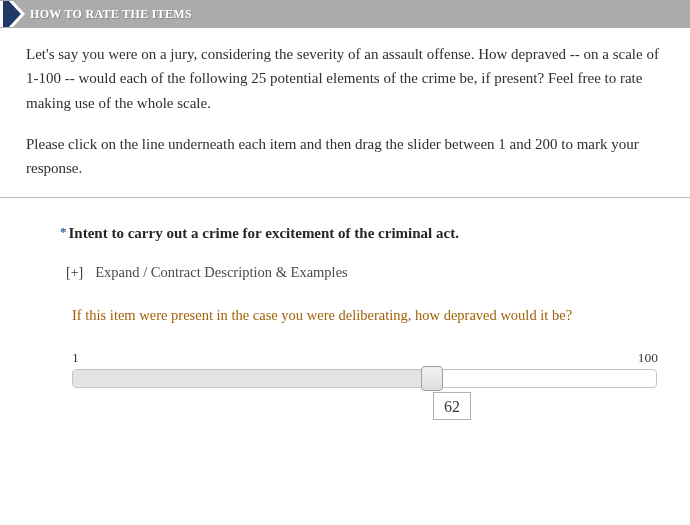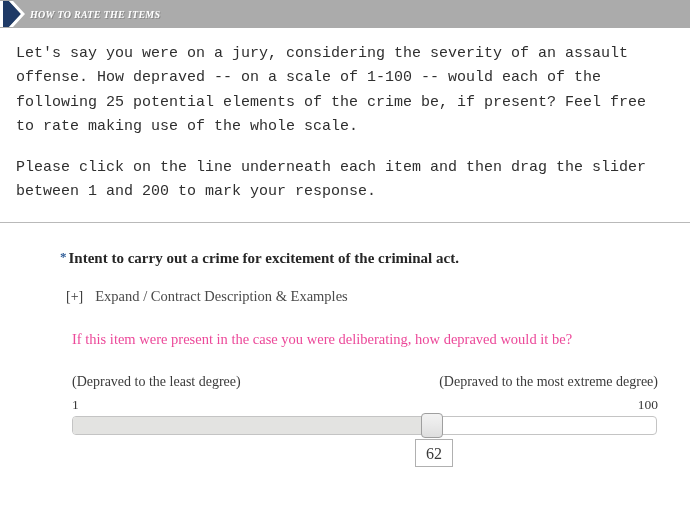--- a/index.html
+++ b/index.html
@@ -30,33 +30,31 @@
     height: 28px;
     flex: 0 0 26px;
     position: relative;
   }
   .header-arrow svg {
     display: block;
   }
   .header-title {
     font-family: "Liberation Serif", "DejaVu Serif", serif;
     font-weight: bold;
-    font-size: 10px;
+    font-size: 12px;
     letter-spacing: 0.3px;
     color: #ffffff;
     text-shadow: 1px 1px 0 rgba(110,110,110,0.55);
     white-space: nowrap;
     margin-left: 4px;
-    font-style: italic;
   }
 
   
   .intro {
-    padding: 14px 18px 0 16px;
-    font-family: Liberation Mono, monospace;
+    padding: 14px 18px 0 26px;
   }
   .intro p {
     margin: 0 0 17px 0;
     font-size: 15px;
     line-height: 1.62;
     color: #2f2f2f;
     max-width: 648px;
   }
 
   
@@ -102,21 +100,21 @@
     margin-right: 12px;
   }
   .expander-label {
     color: #4a4a4a;
     text-align: center;
   }
 
   .item-question {
     margin: 26px 0 0 12px;
     font-size: 14.5px;
-    color: #ec4899;
+    color: #a16207;
   }
 
   
   .slider-area {
     margin: 26px 10px 0 12px;
     position: relative;
   }
   .anchor-row {
     display: flex;
     justify-content: space-between;
@@ -214,33 +212,29 @@
 
   <div class="expander">
     <span class="expander-symbol">[+]</span>
     <span class="expander-label">Expand / Contract Description &amp; Examples</span>
   </div>
 
   <div class="item-question">If this item were present in the case you were deliberating, how depraved would it be?</div>
 
   <div class="slider-area">
 
-    <div class="anchor-row">
-      <span>(Depraved to the least degree)</span>
-      <span>(Depraved to the most extreme degree)</span>
-    </div>
 
     <div class="bound-row">
       <span>1</span>
       <span>100</span>
     </div>
 
     <div class="slider-track">
       <div class="slider-fill" style="width: 61.6162%;"></div>
       <div class="slider-handle" style="left: 61.6162%;"></div>
     </div>
 
     <div class="value-box-wrap">
-      <div class="value-box" style="left: 362px;">62</div>
+      <div class="value-box" style="left: 380px;">62</div>
     </div>
 
   </div>
 </div>
 
 </body></html>

